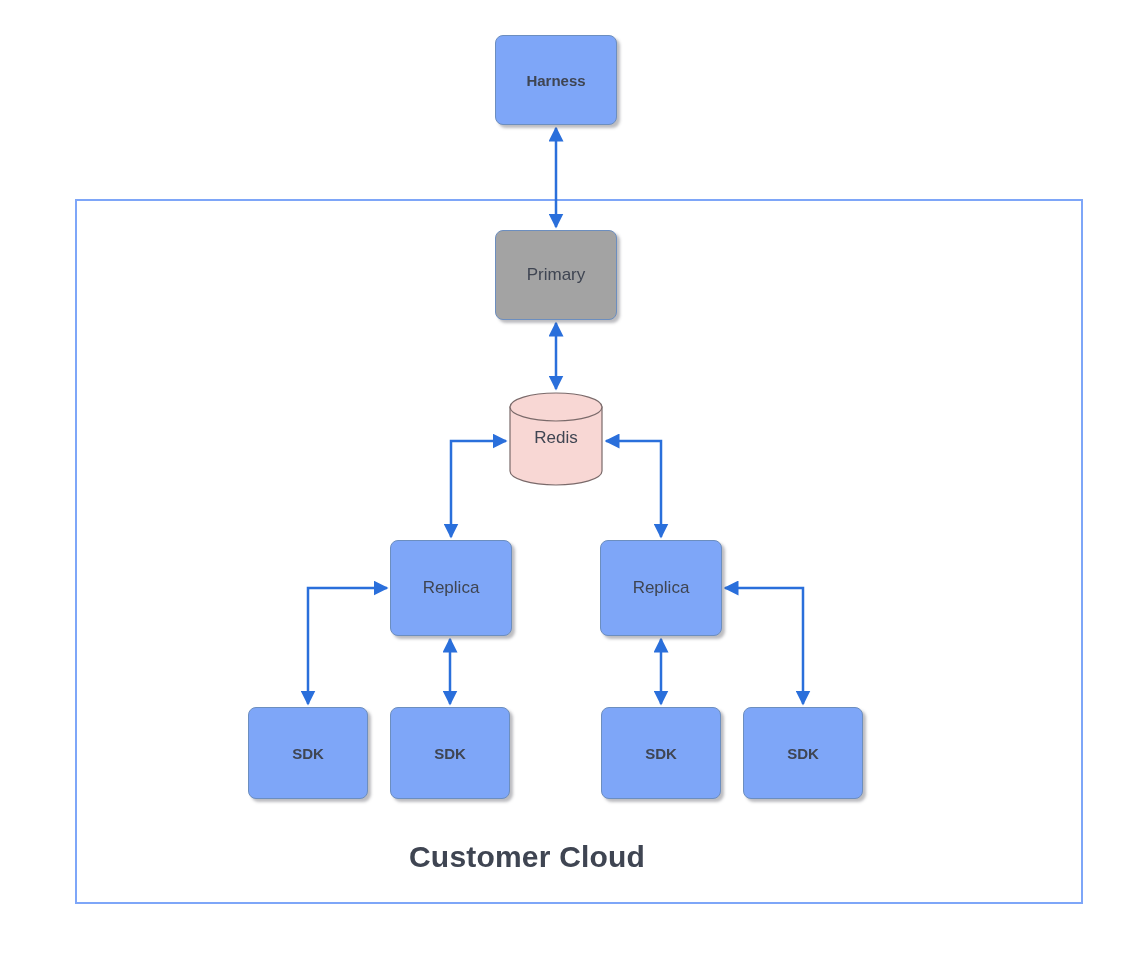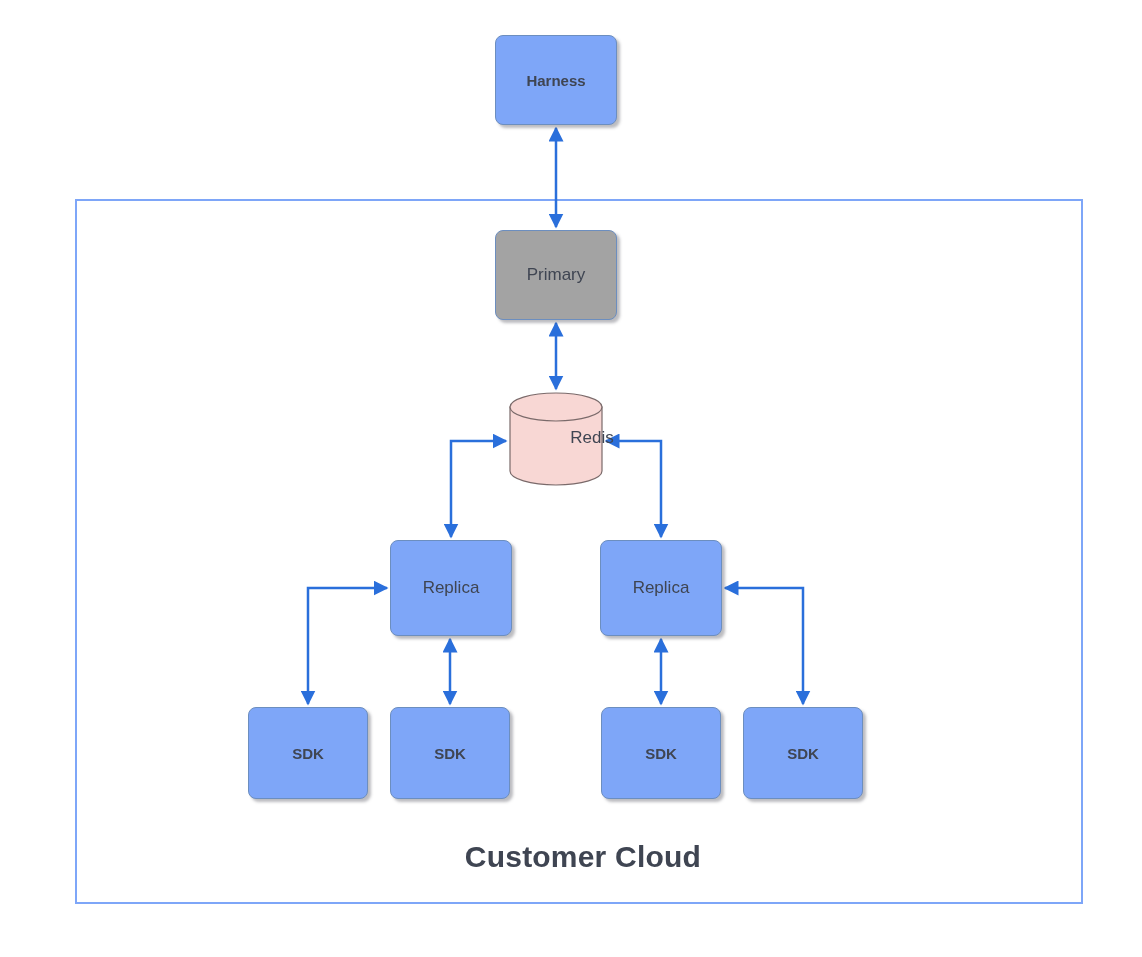--- a/index.html
+++ b/index.html
@@ -29,21 +29,21 @@
     position: absolute;
     box-sizing: border-box;
     border: 2px solid #7ea6f8;
     background: transparent;
   }
   .cloud-label {
     position: absolute;
     font-size: 30px;
     font-weight: bold;
     color: #3f4552;
-    text-align: right;
+    text-align: left;
     white-space: nowrap;
     letter-spacing: 0.2px;
   }
   .node {
     position: absolute;
     box-sizing: border-box;
     display: flex;
     align-items: center;
     justify-content: center;
     border-radius: 8px;
@@ -65,21 +65,20 @@
     top: 0;
     overflow: visible;
   }
   .cyl-label {
     position: absolute;
     left: 0;
     width: 100%;
     text-align: center;
     color: #3f4552;
     pointer-events: none;
-    padding-left: 36px;
   }
 </style>
 </head>
 <body>
 
 <div id="canvas" style="width: 1142px; height: 957px; background: rgb(255, 255, 255);">
 
   <div class="cloud-container" id="cloud-box" style="left: 75px; top: 199px; width: 1008px; height: 705px; border-color: rgb(126, 166, 248);"></div>
 
   <svg id="edges" width="1142" height="957" viewBox="0 0 1142 957">

